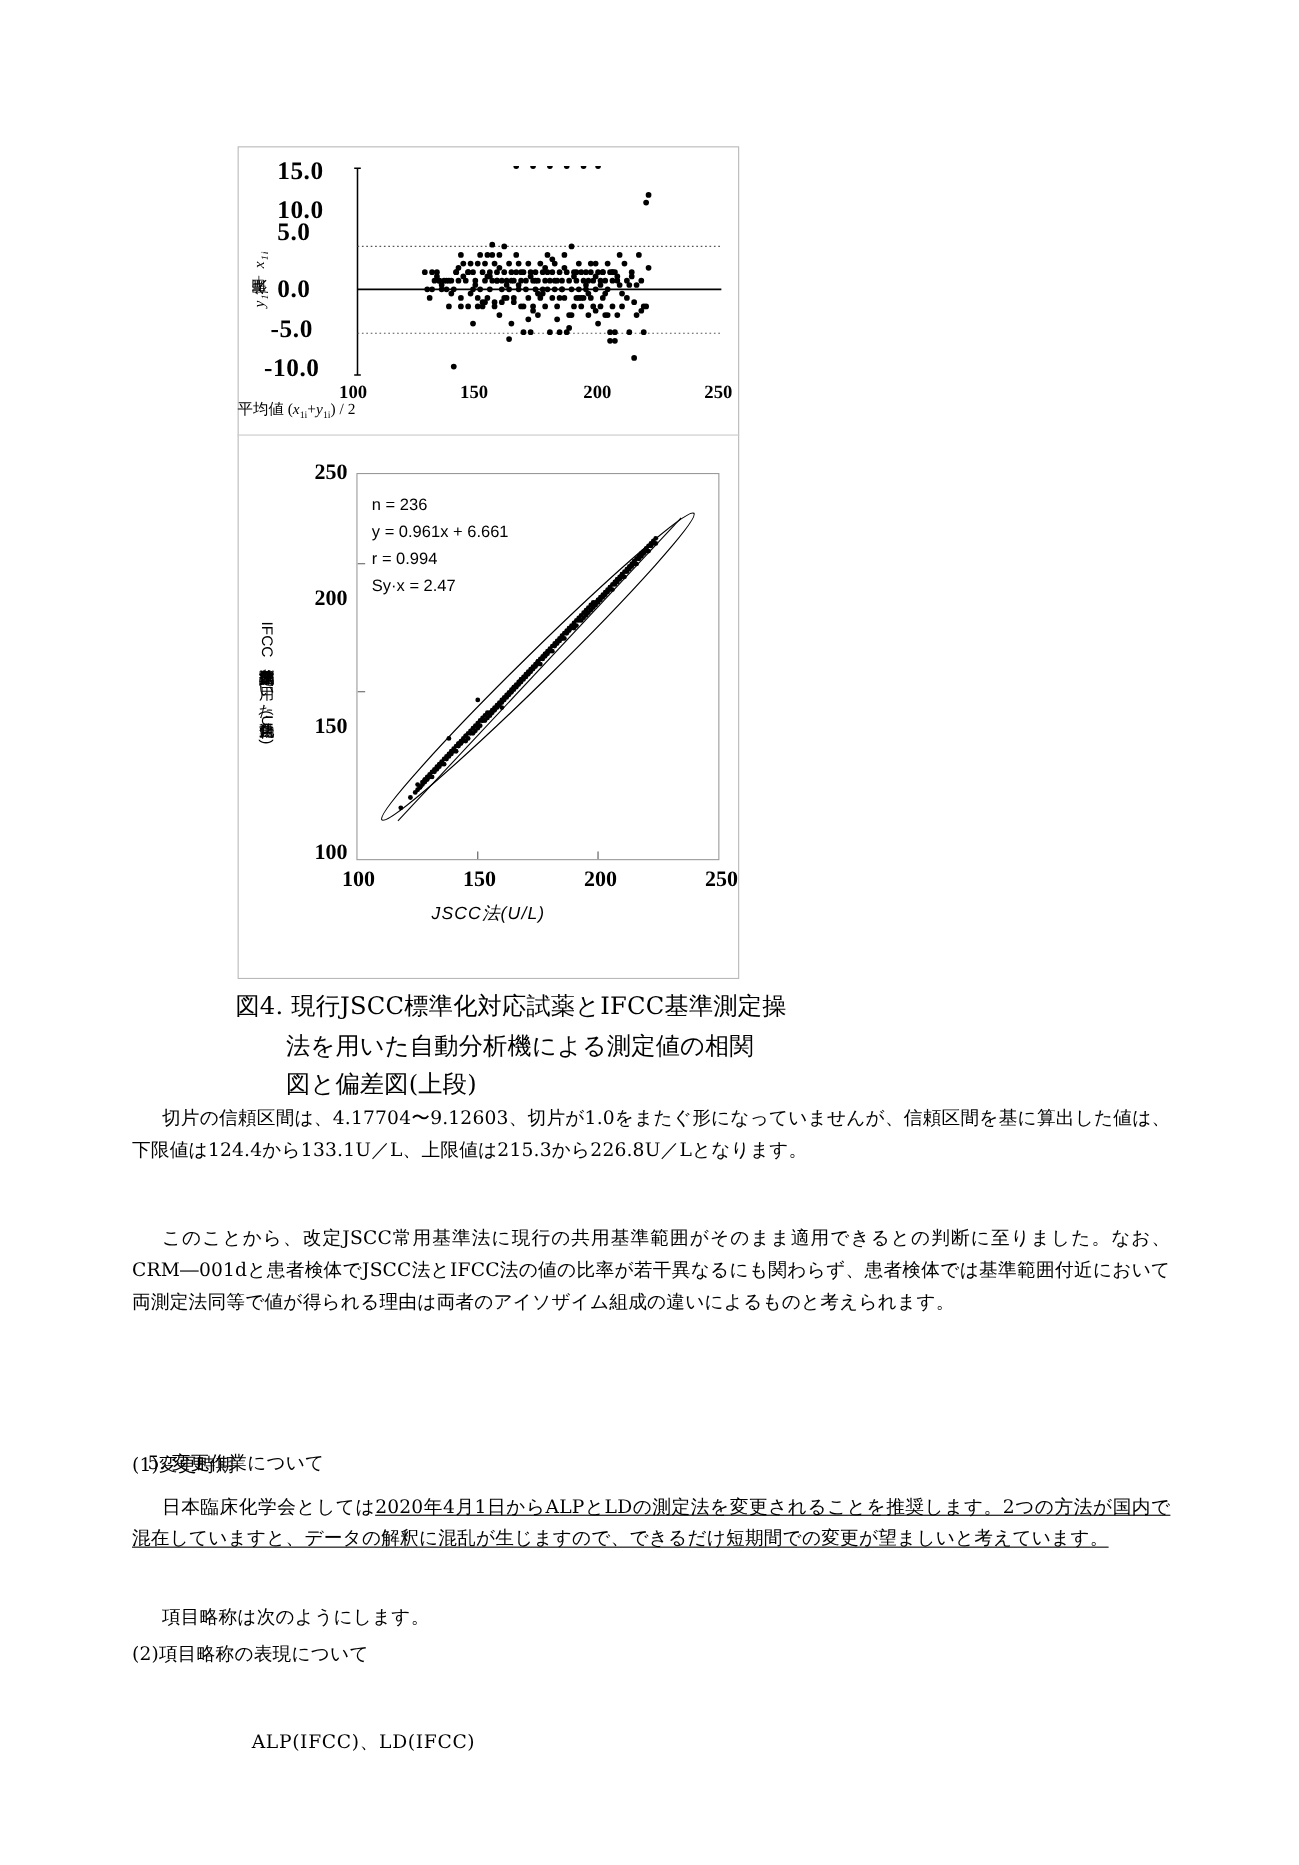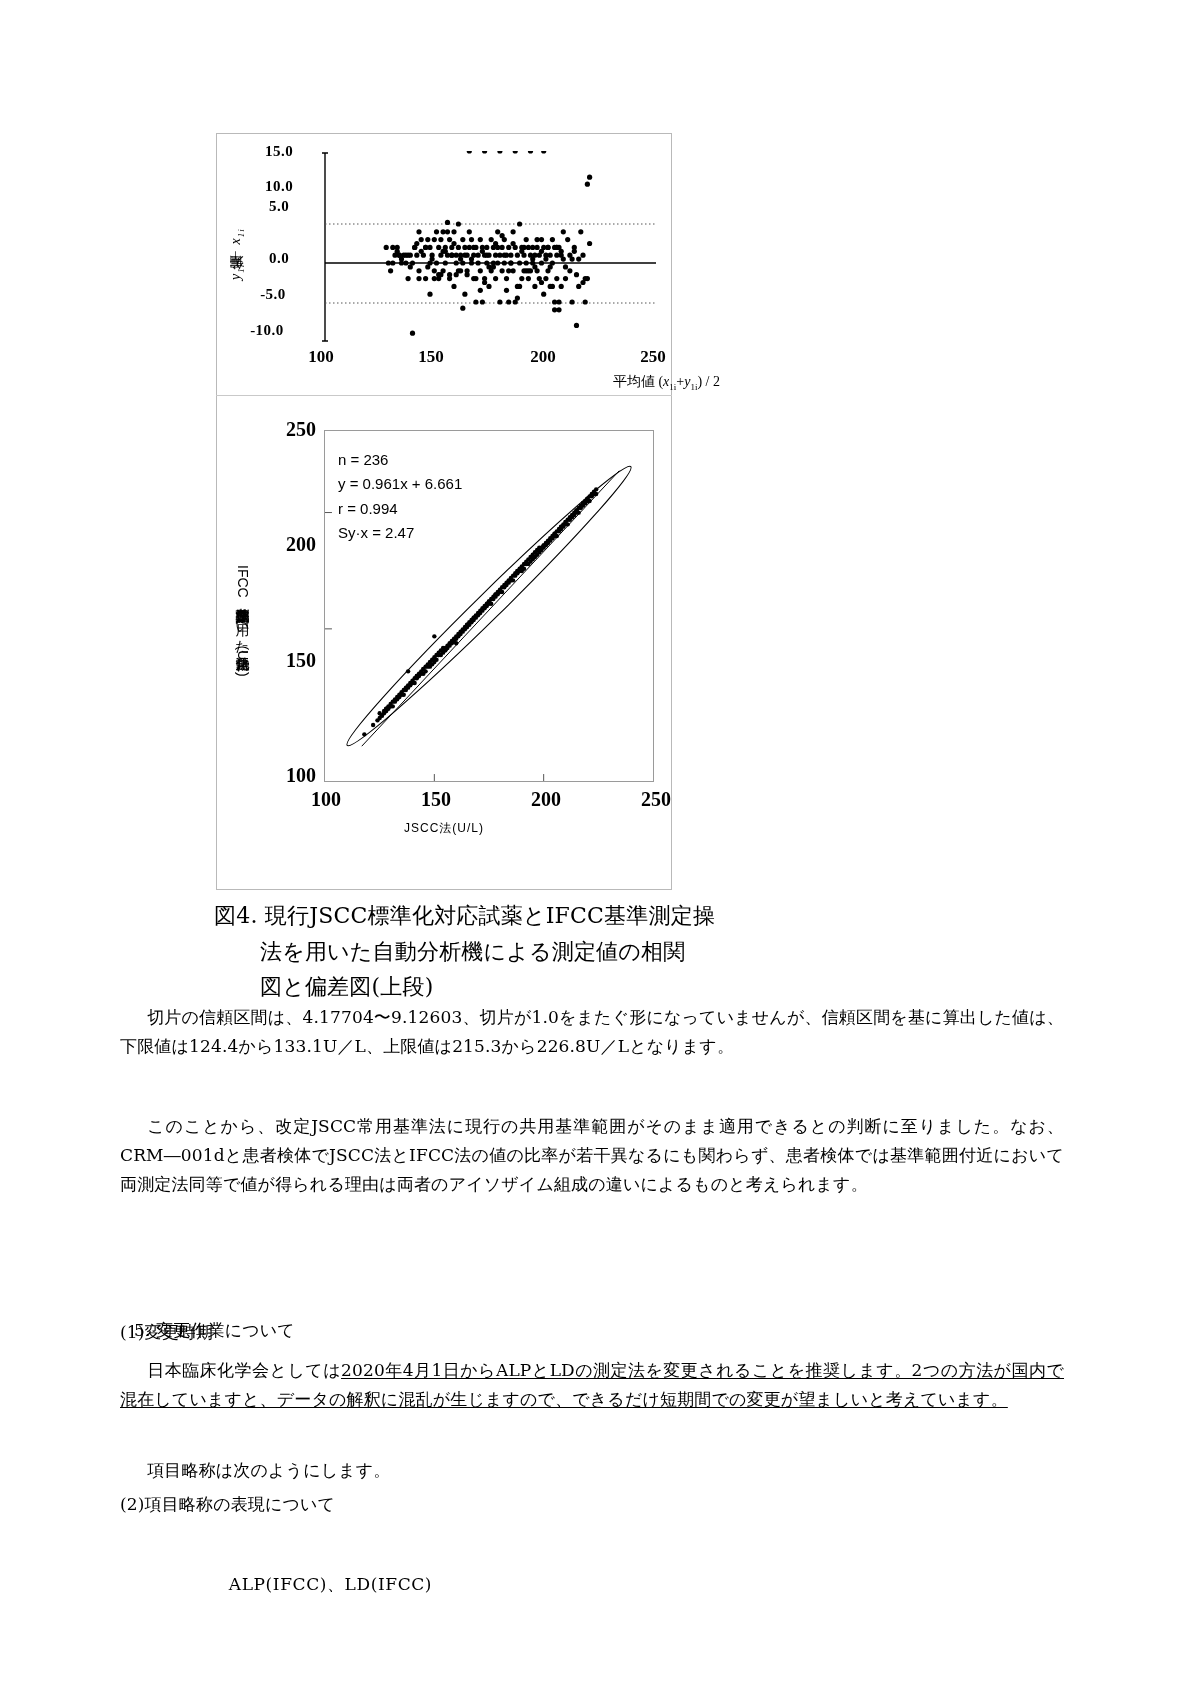--- a/index.html
+++ b/index.html
@@ -69,22 +69,22 @@
     font-style: italic;
     text-orientation: sideways;
     writing-mode: horizontal-tb;
     transform: rotate(90deg);
     display: inline-block;
   }
   .ytick-top {
     position: absolute;
     right: 0;
     width: 54px;
-    text-align: center;
-    font-size: 15px;
+    text-align: left;
+    font-size: 23px;
     font-weight: bold;
     font-family: "Liberation Serif", serif;
     letter-spacing: 0.5px;
   }
   .plot-top {
     position: absolute;
     left: 104px;
     top: 18px;
     width: 336px;
     height: 192px;
@@ -94,26 +94,25 @@
     top: 214px;
     font-size: 17px;
     font-weight: bold;
     font-family: "Liberation Serif", serif;
     text-align: center;
     width: 50px;
   }
   .xlab-top {
     position: absolute;
     left: 0;
-    top: 240px;
+    top: 230px;
     width: 456px;
-    text-align: right;
+    text-align: left;
     font-size: 14px;
     font-family: "Liberation Serif", serif;
-    padding-left: 48px;
   }
   .xlab-top .it { font-style: italic; }
   .xlab-top sub { font-size: 9px; font-style: normal; }
 
   
   .panel-bot {
     position: absolute;
     left: 0; top: 263px;
     width: 456px; height: 494px;
   }
@@ -158,23 +157,24 @@
     font-family: "Liberation Serif", serif;
     text-align: center;
     width: 56px;
   }
   .xlab-bot {
     position: absolute;
     left: 0;
     top: 424px;
     width: 456px;
     text-align: center;
-    font-size: 12px;
+    font-size: 16px;
     font-family: "Liberation Sans", sans-serif;
     letter-spacing: 1px;
+    font-style: italic;
   }
   .statbox {
     position: absolute;
     left: 122px;
     top: 52px;
     font-size: 15px;
     font-family: "Liberation Sans", sans-serif;
     line-height: 1.62;
     white-space: nowrap;
   }

